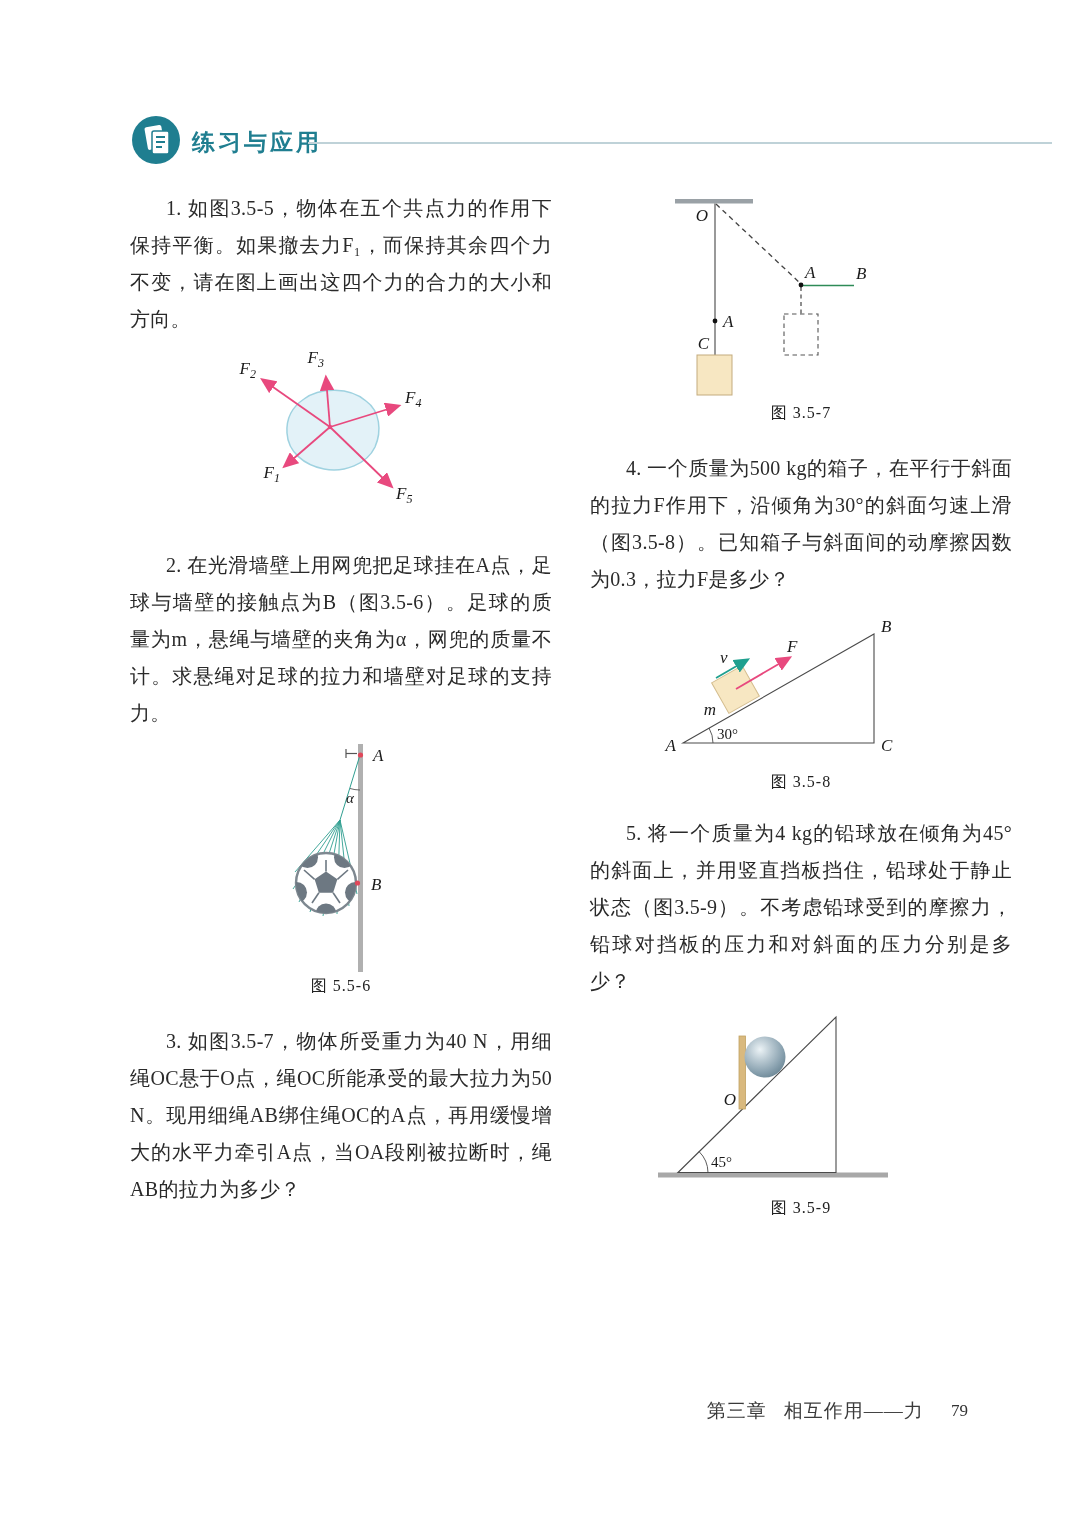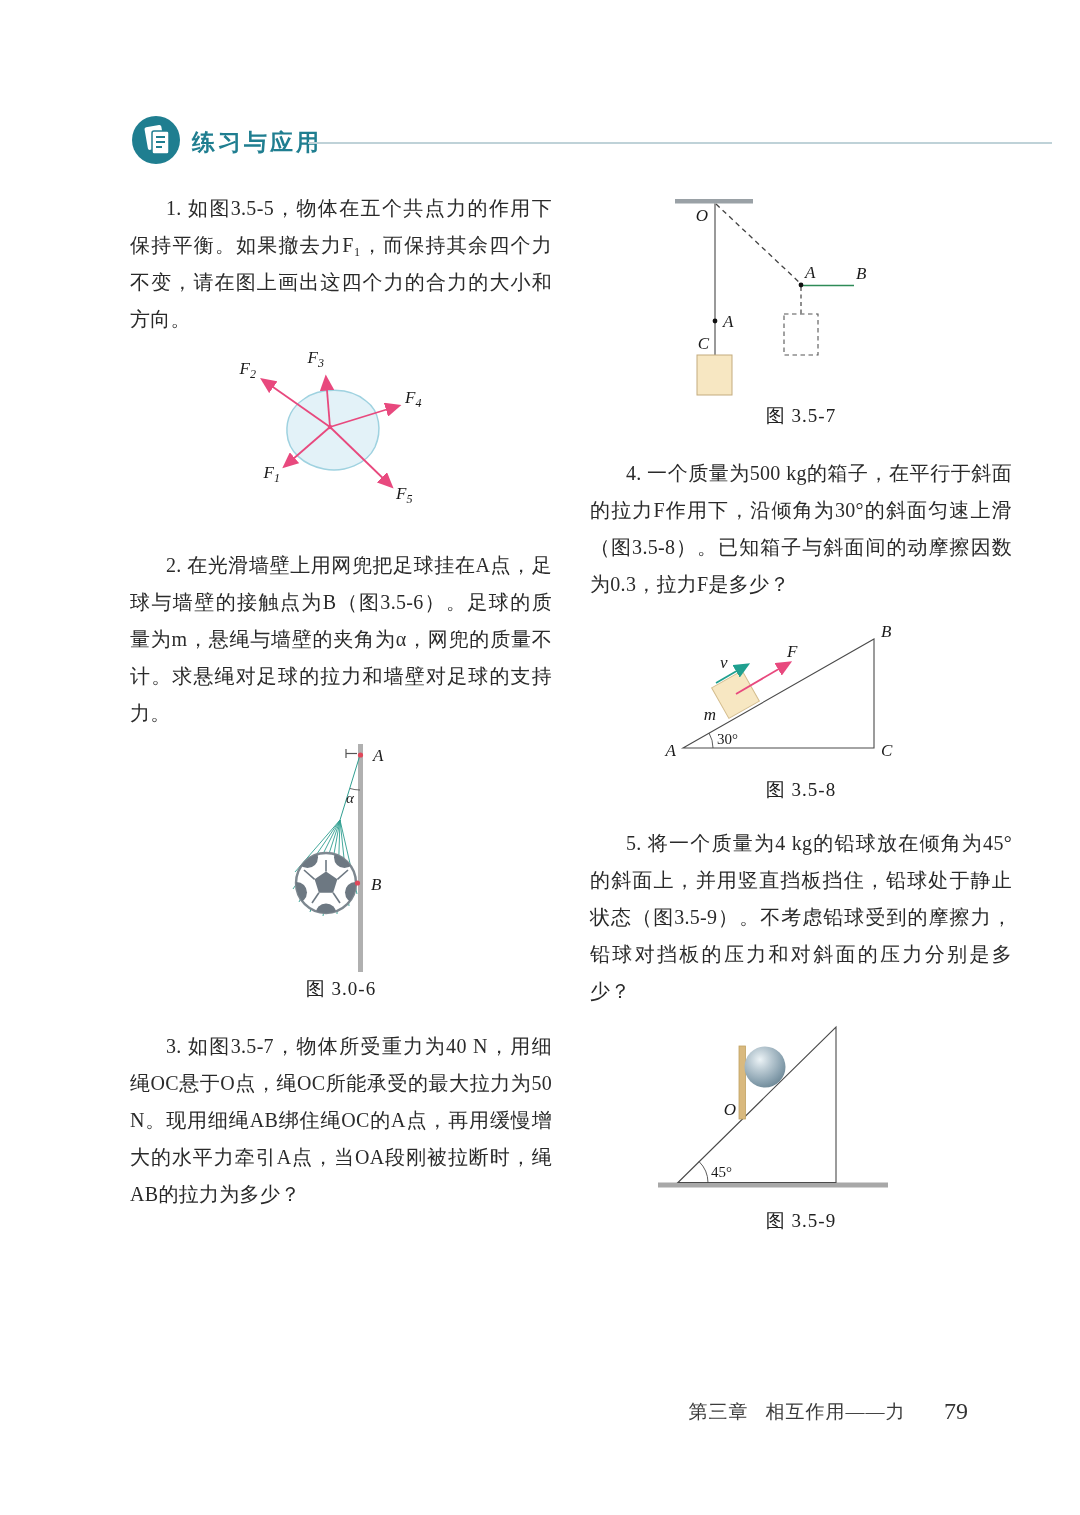--- a/index.html
+++ b/index.html
@@ -31,37 +31,37 @@
   .col-right { left:590px; top:188px; }
 
   p.prob {
     font-size:20px; line-height:37px; text-align:justify;
     text-indent:1.8em; letter-spacing:0.3px;
   }
   .col-left  p.prob + figure { margin-top:9px; }
 
   figure { display:block; }
   figcaption {
-    text-align:center; font-size:19px; color:#222; letter-spacing:1px;
+    text-align:center; font-size:16px; color:#222; letter-spacing:1px;
   }
 
   svg { display:block; }
   .lbl { font-family:"Liberation Serif","DejaVu Serif",serif; font-style:italic; font-size:17px; fill:#1a1a1a; }
   .lbl-sm { font-size:15px; }
   .plain { font-style:normal; font-size:15px; fill:#1a1a1a; font-family:"Liberation Serif","DejaVu Serif",serif; }
   .sub { font-size:12px; }
 
   
   .footer {
     position:absolute; top:1398px; right:112px;
     font-size:19px; color:#3a3a3a; letter-spacing:1px;
     display:flex; align-items:center;
   }
   .footer .sect { margin-left:0.9em; }
-  .footer .pageno { margin-left:1.6em; font-size:24px; color:#333; letter-spacing:0; }
+  .footer .pageno { margin-left:1.6em; font-size:17px; color:#333; letter-spacing:0; }
 </style>
 </head>
 <body>
 
 <div class="page">
 
   <div class="hdr-icon">
     <svg width="52" height="52" viewBox="0 0 52 52">
       <circle cx="25" cy="26" r="24" fill="#1f7e90"></circle>
       <g>
@@ -147,21 +147,21 @@
             <line x1="203.1" y1="152.7" x2="210" y2="163"></line>
             <line x1="188.9" y1="152.7" x2="182" y2="163"></line>
             <line x1="184.6" y1="139.3" x2="174" y2="130"></line>
           </g>
         </g>
         <circle cx="230.5" cy="15" r="2.6" fill="#e0485a"></circle>
         <circle cx="227.5" cy="143" r="2.6" fill="#e0485a"></circle>
         <text class="lbl" x="243" y="21">A</text>
         <text class="lbl" x="241" y="150">B</text>
       </svg>
-      <figcaption>图 3.0-6</figcaption>
+      <figcaption>图 5.5-6</figcaption>
     </figure>
 
     <p class="prob" style="margin-top:26px;">3. 如图3.5-7，物体所受重力为40 N，用细绳OC悬于O点，绳OC所能承受的最大拉力为50 N。现用细绳AB绑住绳OC的A点，再用缓慢增大的水平力牵引A点，当OA段刚被拉断时，绳AB的拉力为多少？</p>
   </div>
 
   <div class="col col-right">
 
     <figure>
       <svg width="420" height="215" viewBox="0 0 420 215">
         <rect x="85" y="11" width="78" height="4.5" fill="#9aa1a6"></rect>

